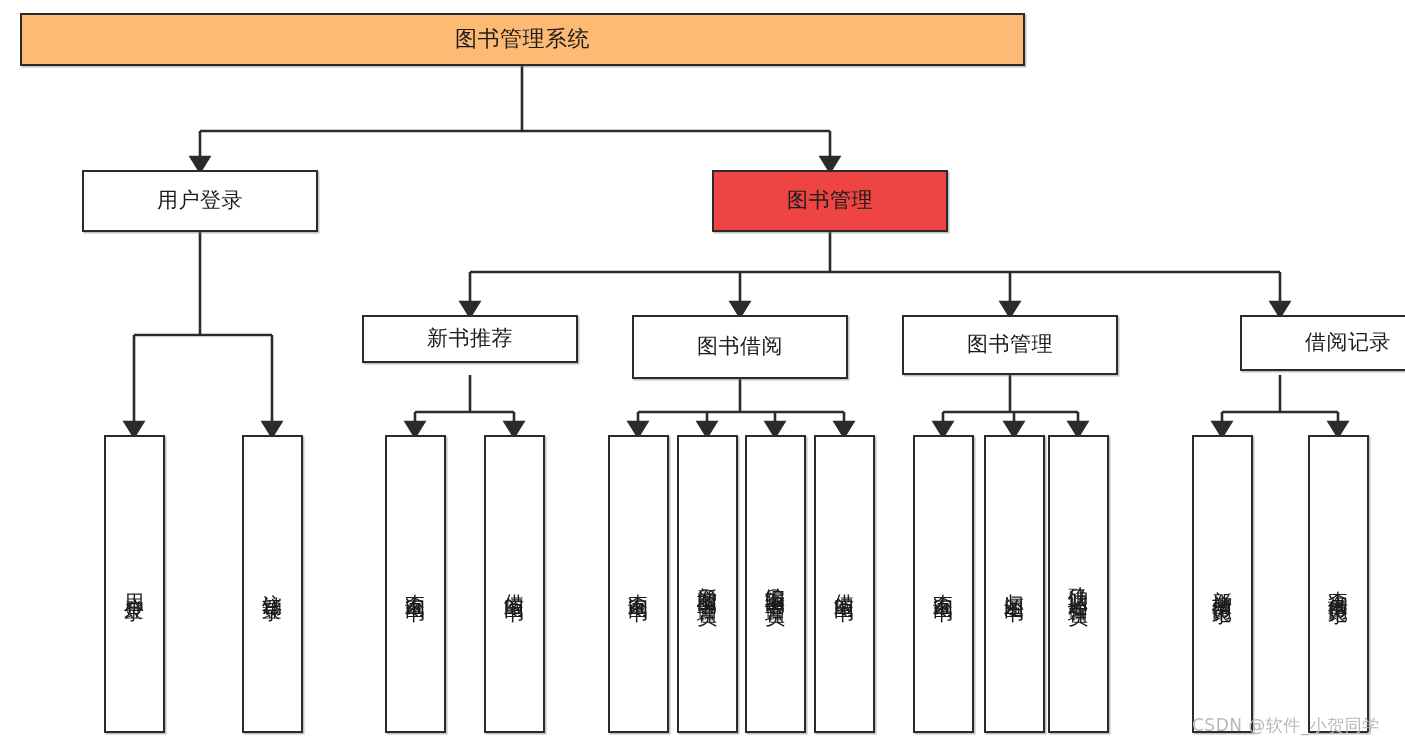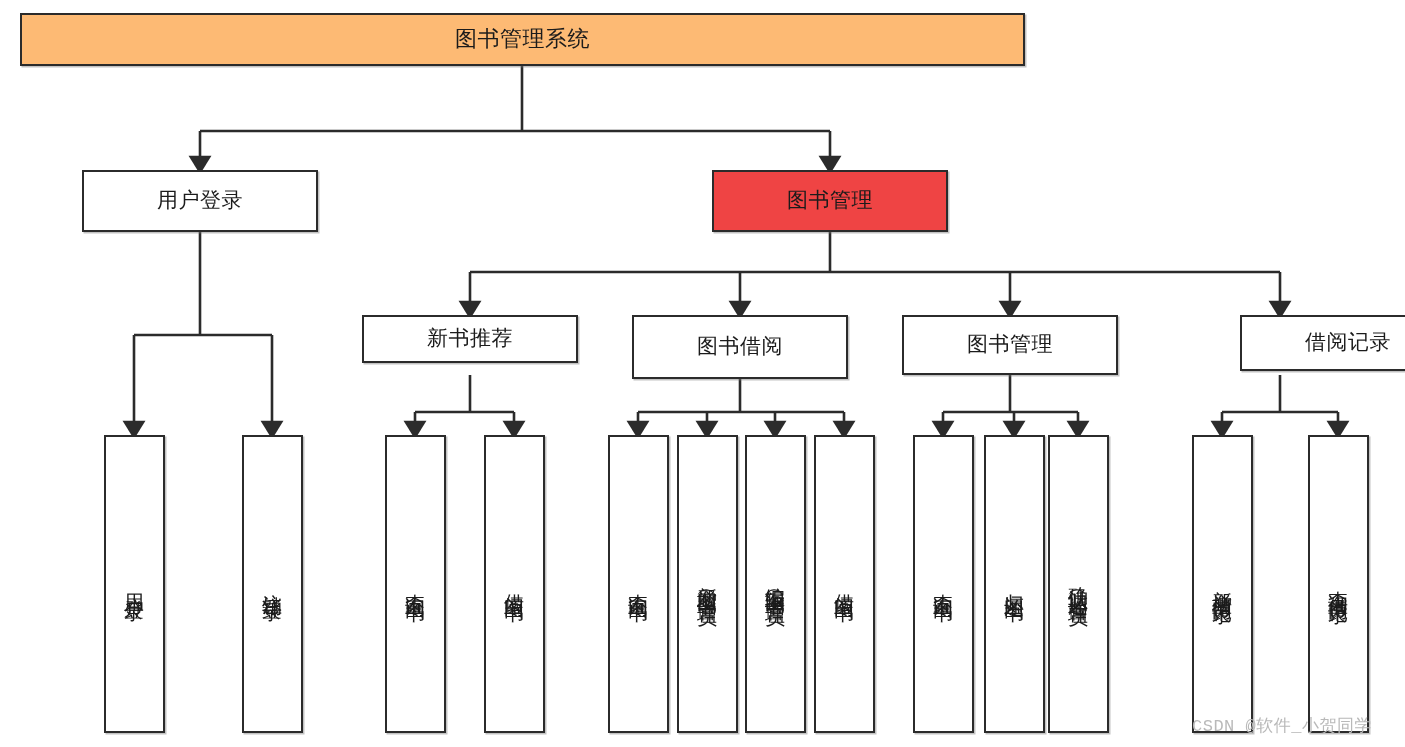--- a/index.html
+++ b/index.html
@@ -173,15 +173,15 @@
   <div class="node vertical" id="node-leaf-10" style="left: 1048px; top: 435px; width: 61px; height: 298px; border-color: rgb(43, 43, 43); background: rgb(255, 255, 255); color: rgb(27, 27, 27);">
     <span class="label">确认归还（管理员）</span>
   </div>
   <div class="node vertical" id="node-leaf-11" style="left: 1192px; top: 435px; width: 61px; height: 298px; border-color: rgb(43, 43, 43); background: rgb(255, 255, 255); color: rgb(27, 27, 27);">
     <span class="label">新增借阅记录</span>
   </div>
   <div class="node vertical" id="node-leaf-12" style="left: 1308px; top: 435px; width: 61px; height: 298px; border-color: rgb(43, 43, 43); background: rgb(255, 255, 255); color: rgb(27, 27, 27);">
     <span class="label">查询借阅记录</span>
   </div>
 
-  <div class="watermark" id="watermark" style="left: 1192px; top: 714px; color: rgb(185, 185, 185); font-family: Liberation Mono, monospace;">CSDN @软件_小贺同学</div>
+  <div class="watermark" id="watermark" style="left: 1192px; top: 714px; color: rgb(185, 185, 185);">CSDN @软件_小贺同学</div>
 
 </div>
 
 </body></html>

